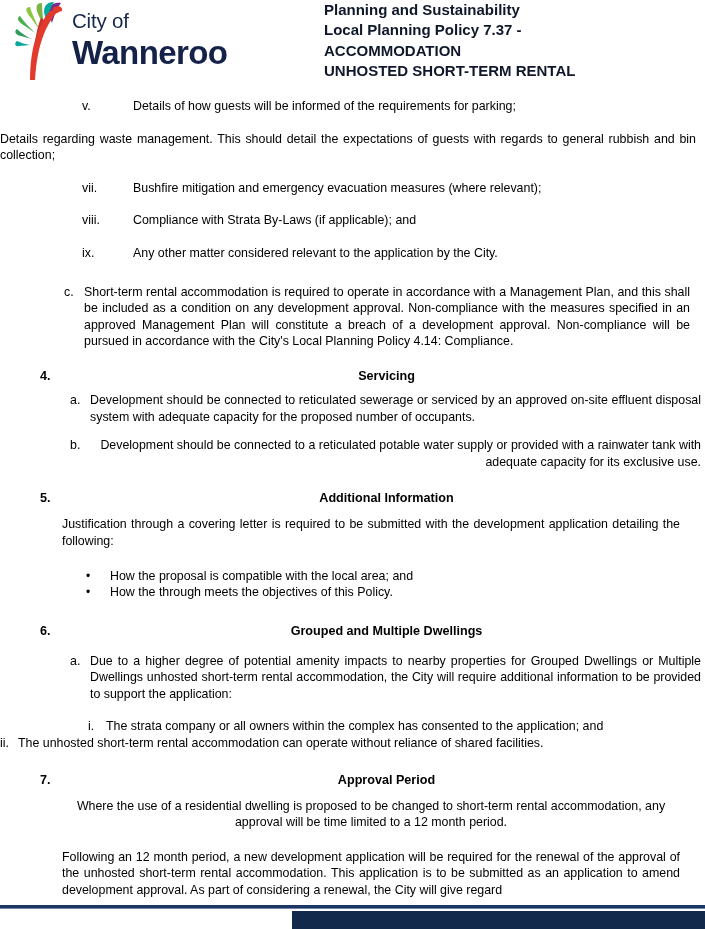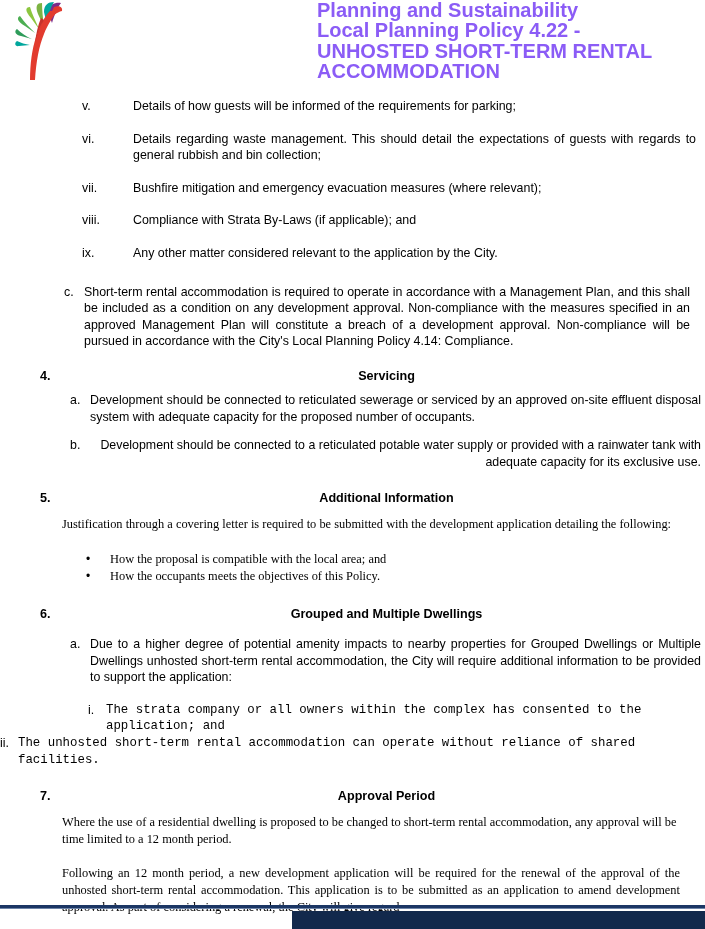--- a/index.html
+++ b/index.html
@@ -55,26 +55,26 @@
   .logo-wanneroo {
     font-size: 33px;
     color: #14224a;
     font-weight: bold;
     letter-spacing: -0.6px;
     display: block;
     margin-top: 1px;
   }
   .header-title {
     position: absolute;
-    left: 317px;
+    left: 324px;
     top: 0px;
     width: 372px;
-    color: #8b5cf6;
+    color: #0f172a;
     font-weight: bold;
-    font-size: 20px;
+    font-size: 15px;
     line-height: 20.4px;
   }
   .header-title .line { display: block; white-space: nowrap; }
 
   
   .page-body {
     position: absolute;
     left: 0;
     top: 92px;
     width: 705px;
@@ -152,49 +152,48 @@
     padding-right: 4px;
     text-align: justify;
   }
   .sub-row .body.nojust { text-align: right; }
 
   
   .para {
     margin-left: 62px;
     margin-right: 25px;
     text-align: justify;
-    font-family: Liberation Serif, serif;
-  }
-  .para.nojust { text-align: left; }
+  }
+  .para.nojust { text-align: center; }
 
   
   .bullet-row {
     display: flex;
     align-items: flex-start;
   }
   .bullet-row .dot {
     width: 24px;
     flex: 0 0 24px;
     padding-left: 86px;
     box-sizing: content-box;
     font-size: 12px;
     line-height: 16.6px;
   }
-  .bullet-row .body { flex: 1 1 auto; font-family: Liberation Serif, serif; }
+  .bullet-row .body { flex: 1 1 auto; }
 
   
   .mini-row { display: flex; }
   .mini-row .marker {
     width: 18px;
     flex: 0 0 18px;
     box-sizing: content-box;
     text-align: left;
   }
   .mini-row .marker.ri { padding-left: 88px; }
-  .mini-row .body { flex: 1 1 auto; padding-right: 18px; font-family: Liberation Mono, monospace; }
+  .mini-row .body { flex: 1 1 auto; padding-right: 18px; }
   .sp-6  { height: 6px; }
   .sp-8  { height: 8px; }
   .sp-10 { height: 10px; }
   .sp-12 { height: 12px; }
   .sp-14 { height: 14px; }
   .sp-16 { height: 16px; }
   .sp-18 { height: 18px; }
   .sp-20 { height: 20px; }
   .sp-22 { height: 22px; }
 
@@ -235,44 +234,47 @@
       <path d="M30 10 C30 3 34 0 40 0 C36 6 34 15 33 23 Z" fill="#00a79d"></path>
       <path d="M24 12 C21 4 23 1 28 1 C28 8 29 17 30 25 Z" fill="#7cb342"></path>
       <path d="M17 16 C11 9 11 5 16 5 C18 12 22 20 25 27 Z" fill="#8cc63f"></path>
       <path d="M11 24 C4 20 2 16 6 14 C10 20 16 26 21 31 Z" fill="#4cae52"></path>
       <path d="M7 34 C1 33 0 29 3 27 C7 31 13 35 18 37 Z" fill="#2e9c5a"></path>
       <path d="M5 44 C1 45 0 41 3 39 C7 41 11 42 16 43 Z" fill="#00a79d"></path>
       <path d="M40 5 C45 3 49 5 48 9 C43 10 37 15 33 20 Z" fill="#e23b2e"></path>
       <path d="M36 9 C31 14 26 23 22 35 C18 47 16 62 16 78 L21 78 C22 60 25 44 30 32 C34 22 39 14 44 9 Z" fill="#e23b2e"></path>
       <path d="M27 16 C24 23 22 32 21 41 C23 33 26 24 30 18 Z" fill="#c8312a"></path>
     </svg>
+    <div class="logo-words">
+      <span class="logo-city">City of</span>
+      <span class="logo-wanneroo">Wanneroo</span>
+    </div>
   </div>
 
   <div class="header-title">
     <span class="line">Planning and Sustainability</span>
-    <span class="line">Local Planning Policy 4.22 -</span>
+    <span class="line">Local Planning Policy 7.37 -</span>
+    <span class="line">ACCOMMODATION</span>
     <span class="line">UNHOSTED SHORT-TERM RENTAL</span>
-    <span class="line">ACCOMMODATION</span>
   </div>
 
 </div>
 
 <div class="page-body">
 
   <div class="sp-6"></div>
 
   <div class="roman-list">
 
     <div class="roman-row txt">
       <div class="marker">v.</div>
       <div class="body nojust">Details of how guests will be informed of the requirements for parking;</div>
     </div>
 
     <div class="roman-row txt">
-      <div class="marker">vi.</div>
       <div class="body">Details regarding waste management. This should detail the expectations of guests with regards to general rubbish and bin collection;</div>
     </div>
 
     <div class="roman-row txt">
       <div class="marker">vii.</div>
       <div class="body nojust">Bushfire mitigation and emergency evacuation measures (where relevant);</div>
     </div>
 
     <div class="roman-row txt">
       <div class="marker">viii.</div>
@@ -326,21 +328,21 @@
   <div class="para txt">Justification through a covering letter is required to be submitted with the development application detailing the following:</div>
 
   <div class="sp-18"></div>
 
   <div class="bullet-row txt">
     <div class="dot">•</div>
     <div class="body">How the proposal is compatible with the local area; and</div>
   </div>
   <div class="bullet-row txt">
     <div class="dot">•</div>
-    <div class="body">How the occupants meets the objectives of this Policy.</div>
+    <div class="body">How the through meets the objectives of this Policy.</div>
   </div>
 
   <div class="sp-22"></div>
 
   <div class="section-head">
     <div class="num">6.</div>
     <div class="label">Grouped and Multiple Dwellings</div>
   </div>
 
   <div class="sp-14"></div>

